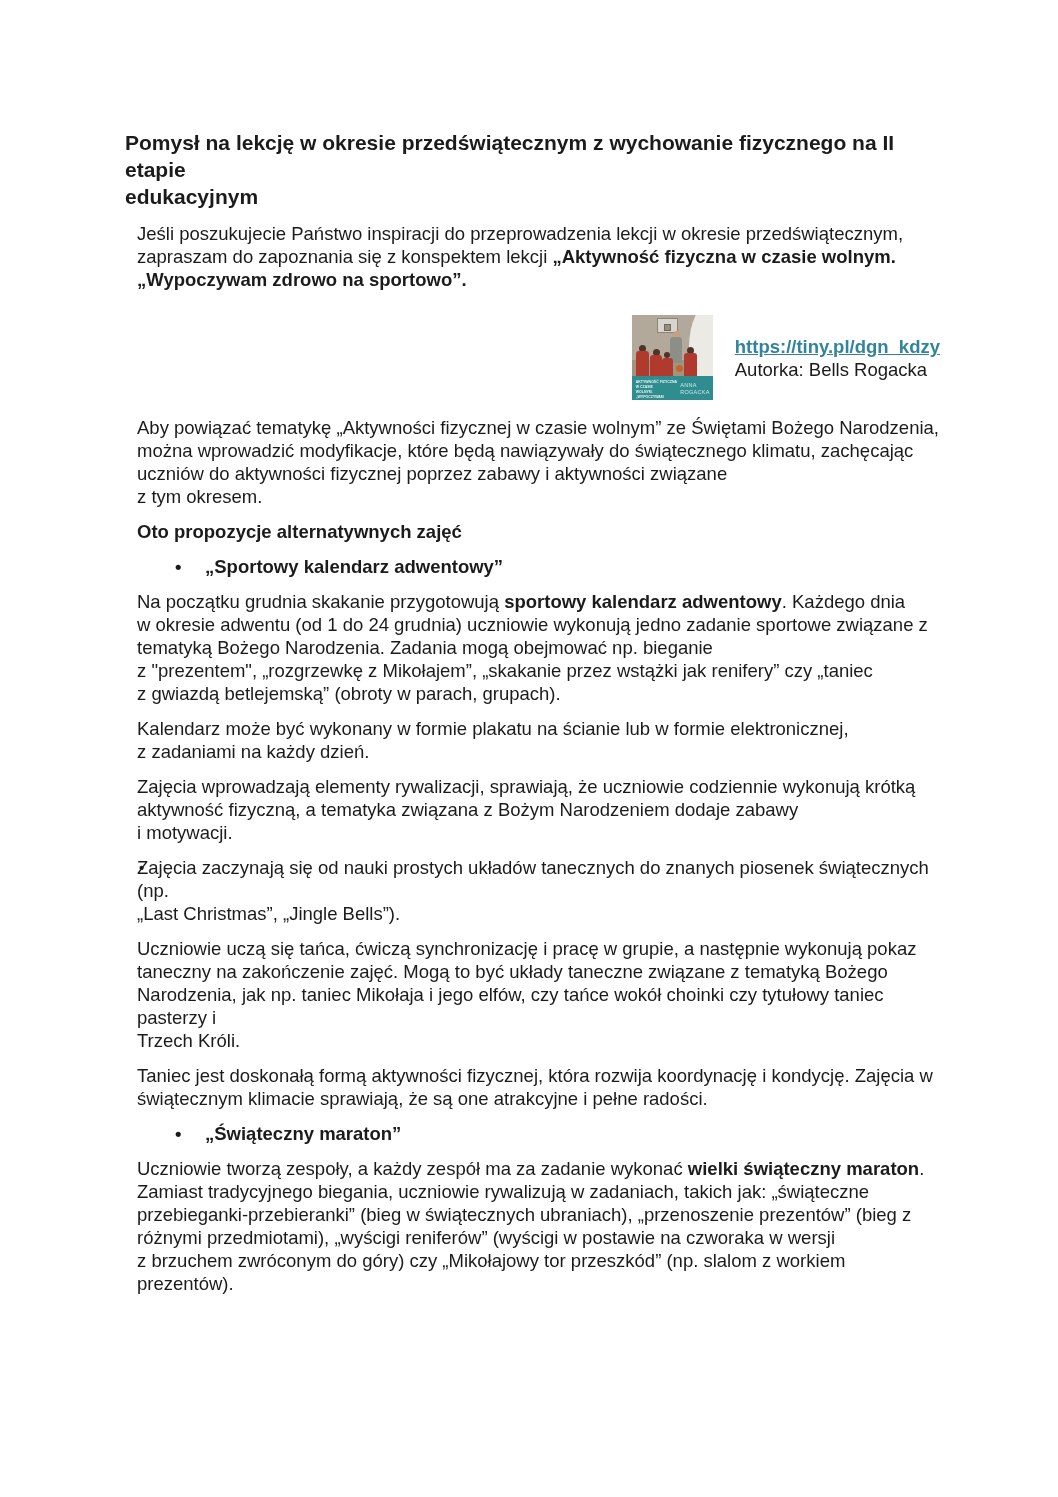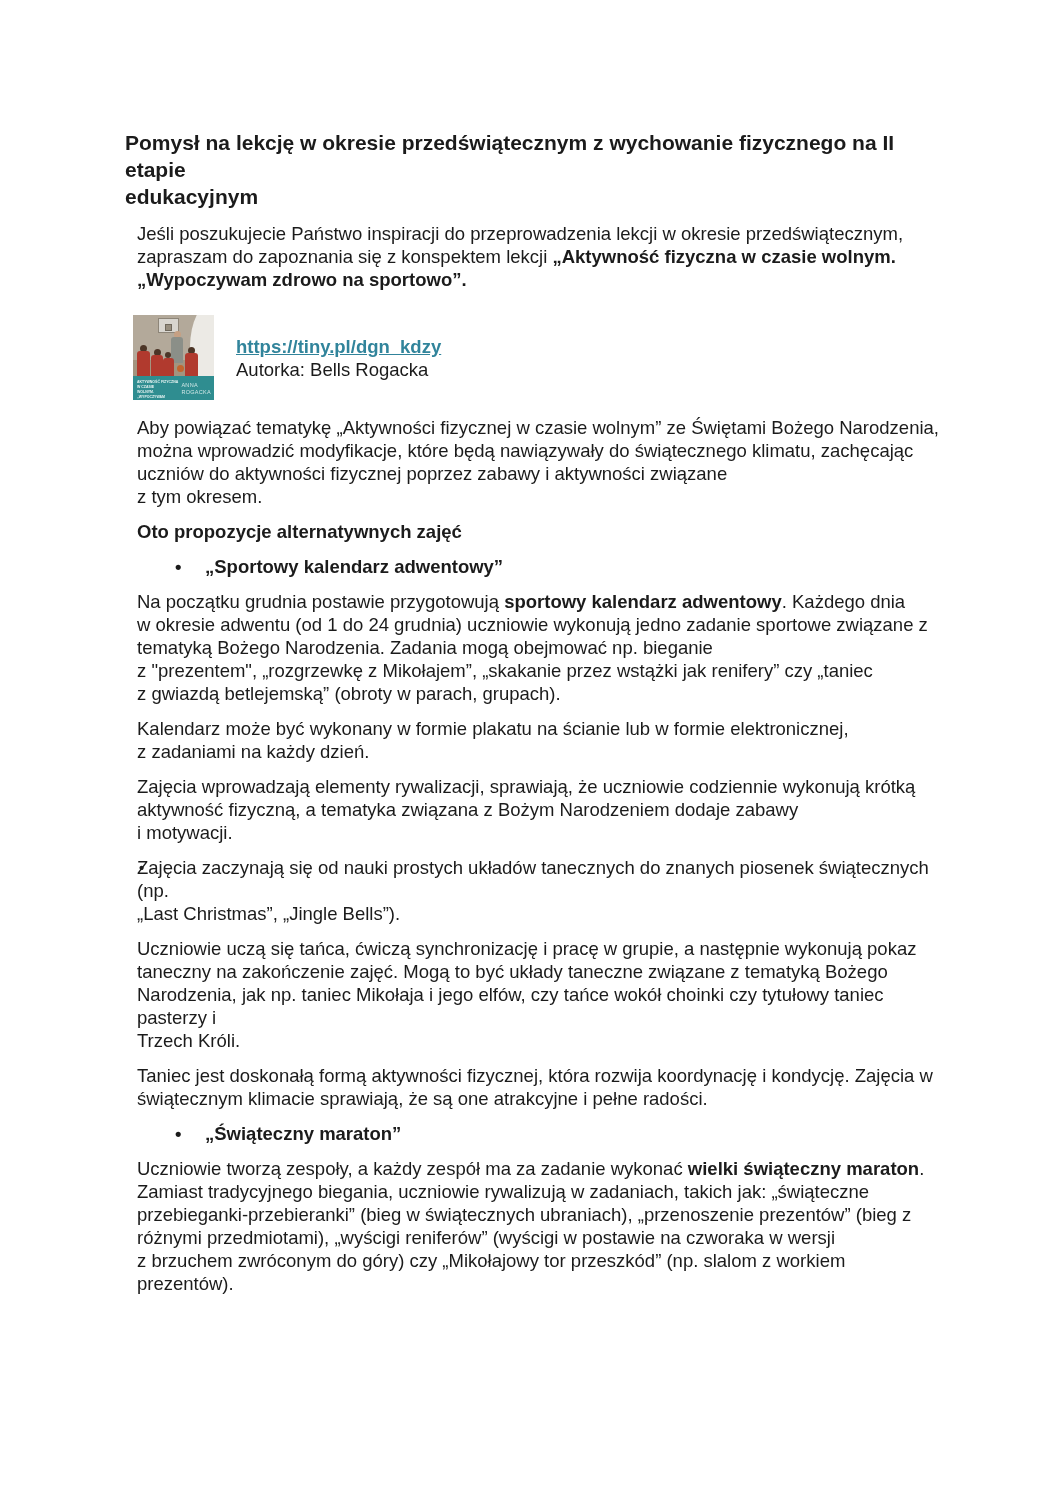--- a/index.html
+++ b/index.html
@@ -35,20 +35,21 @@
   p.bullet .dot { position: absolute; top: 0; }
   p.bullet.bi { padding-left: 68px; }
   p.bullet.bi .dot { left: 38px; }
   p.bullet.bm { padding-left: 62px; }
   p.bullet.bm .dot { left: 2px; font-size: 15px; }
 
   
   .media-row {
     display: flex;
     margin: 24px 0 16px 8px;
+    justify-content: flex-end;
   }
   .thumb {
     flex: none;
     position: relative;
     width: 81px;
     height: 85px;
     overflow: hidden;
     background: #b3a99a;
   }
   .thumb .photo { position: absolute; left: 0; top: 0; right: 0; bottom: 24px; background: #b3a99a; overflow: hidden; }
@@ -130,21 +131,21 @@
       </div>
     </div>
 
     <div id="doc-blocks">
         <p class="para"><span>Aby powiązać tematykę „Aktywności fizycznej w czasie wolnym” ze Świętami Bożego Narodzenia,
 można wprowadzić modyfikacje, które będą nawiązywały do świątecznego klimatu, zachęcając
 uczniów do aktywności fizycznej poprzez zabawy i aktywności związane
 z tym okresem.</span></p>
         <p class="para heading"><span class="b">Oto propozycje alternatywnych zajęć</span></p>
         <p class="para bullet bi"><span class="dot">•</span><span class="b">„Sportowy kalendarz adwentowy”</span></p>
-        <p class="para"><span>Na początku grudnia postawie przygotowują </span><span class="b">sportowy kalendarz adwentowy</span><span>. Każdego dnia
+        <p class="para"><span>Na początku grudnia skakanie przygotowują </span><span class="b">sportowy kalendarz adwentowy</span><span>. Każdego dnia
 w okresie adwentu (od 1 do 24 grudnia) uczniowie wykonują jedno zadanie sportowe związane z
 tematyką Bożego Narodzenia. Zadania mogą obejmować np. bieganie
 z "prezentem", „rozgrzewkę z Mikołajem”, „skakanie przez wstążki jak renifery” czy „taniec
 z gwiazdą betlejemską” (obroty w parach, grupach).</span></p>
         <p class="para"><span>Kalendarz może być wykonany w formie plakatu na ścianie lub w formie elektronicznej,
 z zadaniami na każdy dzień.</span></p>
         <p class="para"><span>Zajęcia wprowadzają elementy rywalizacji, sprawiają, że uczniowie codziennie wykonują krótką
 aktywność fizyczną, a tematyka związana z Bożym Narodzeniem dodaje zabawy
 i motywacji.</span></p>
         <p class="para bullet bm"><span class="dot">•</span></p>

